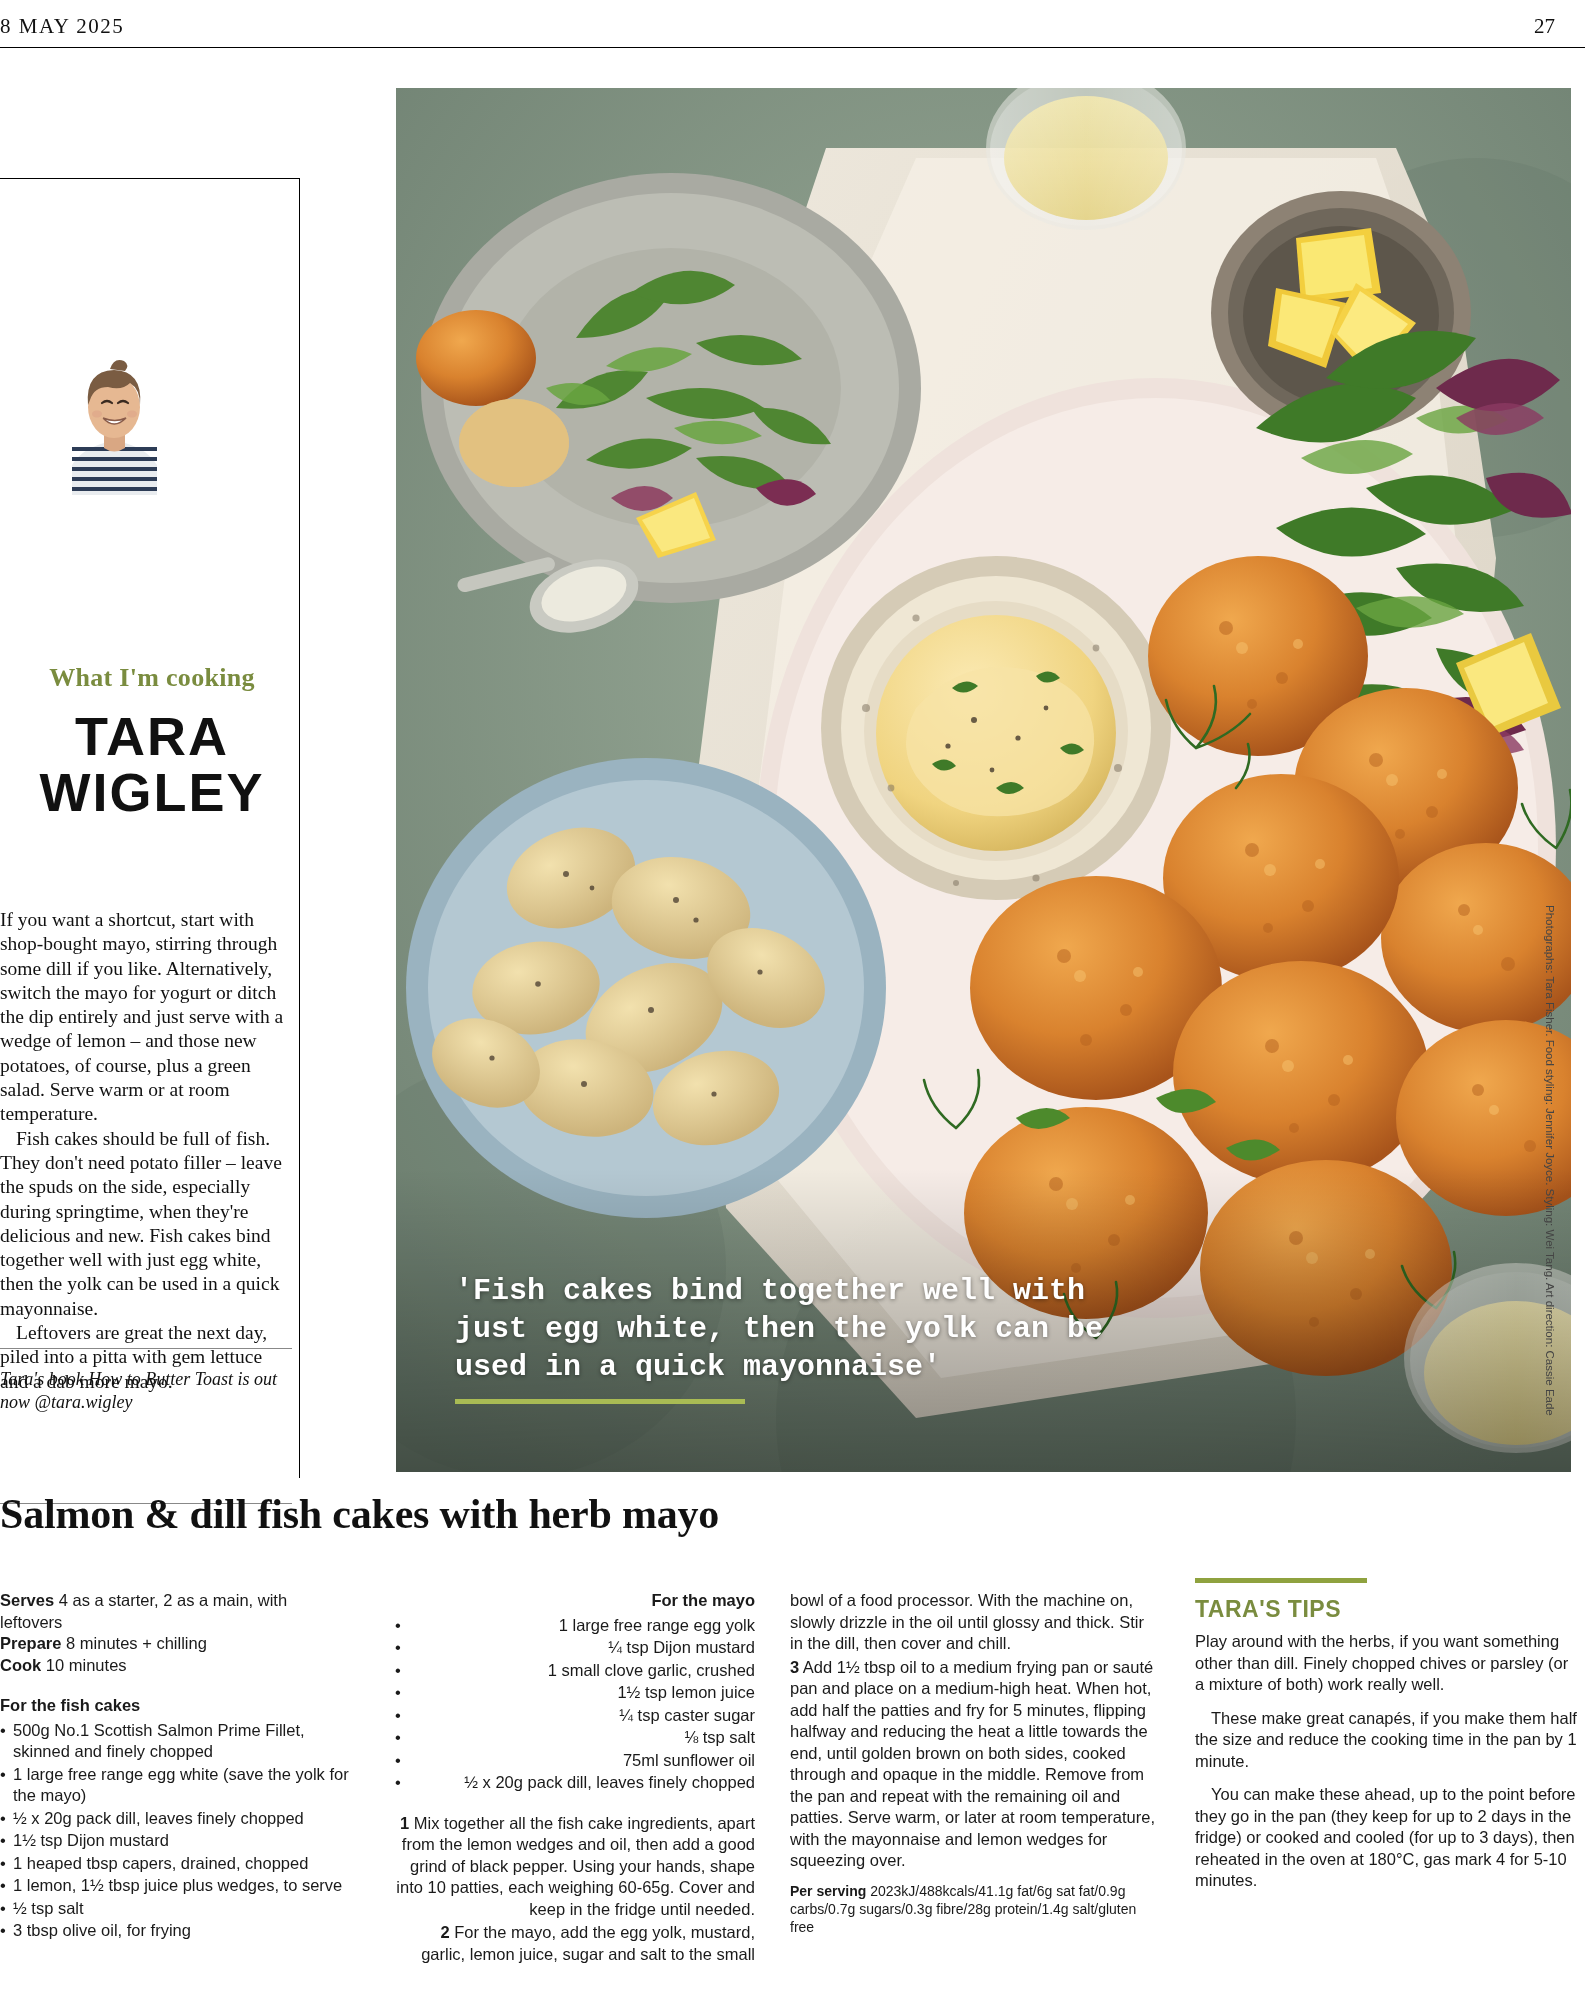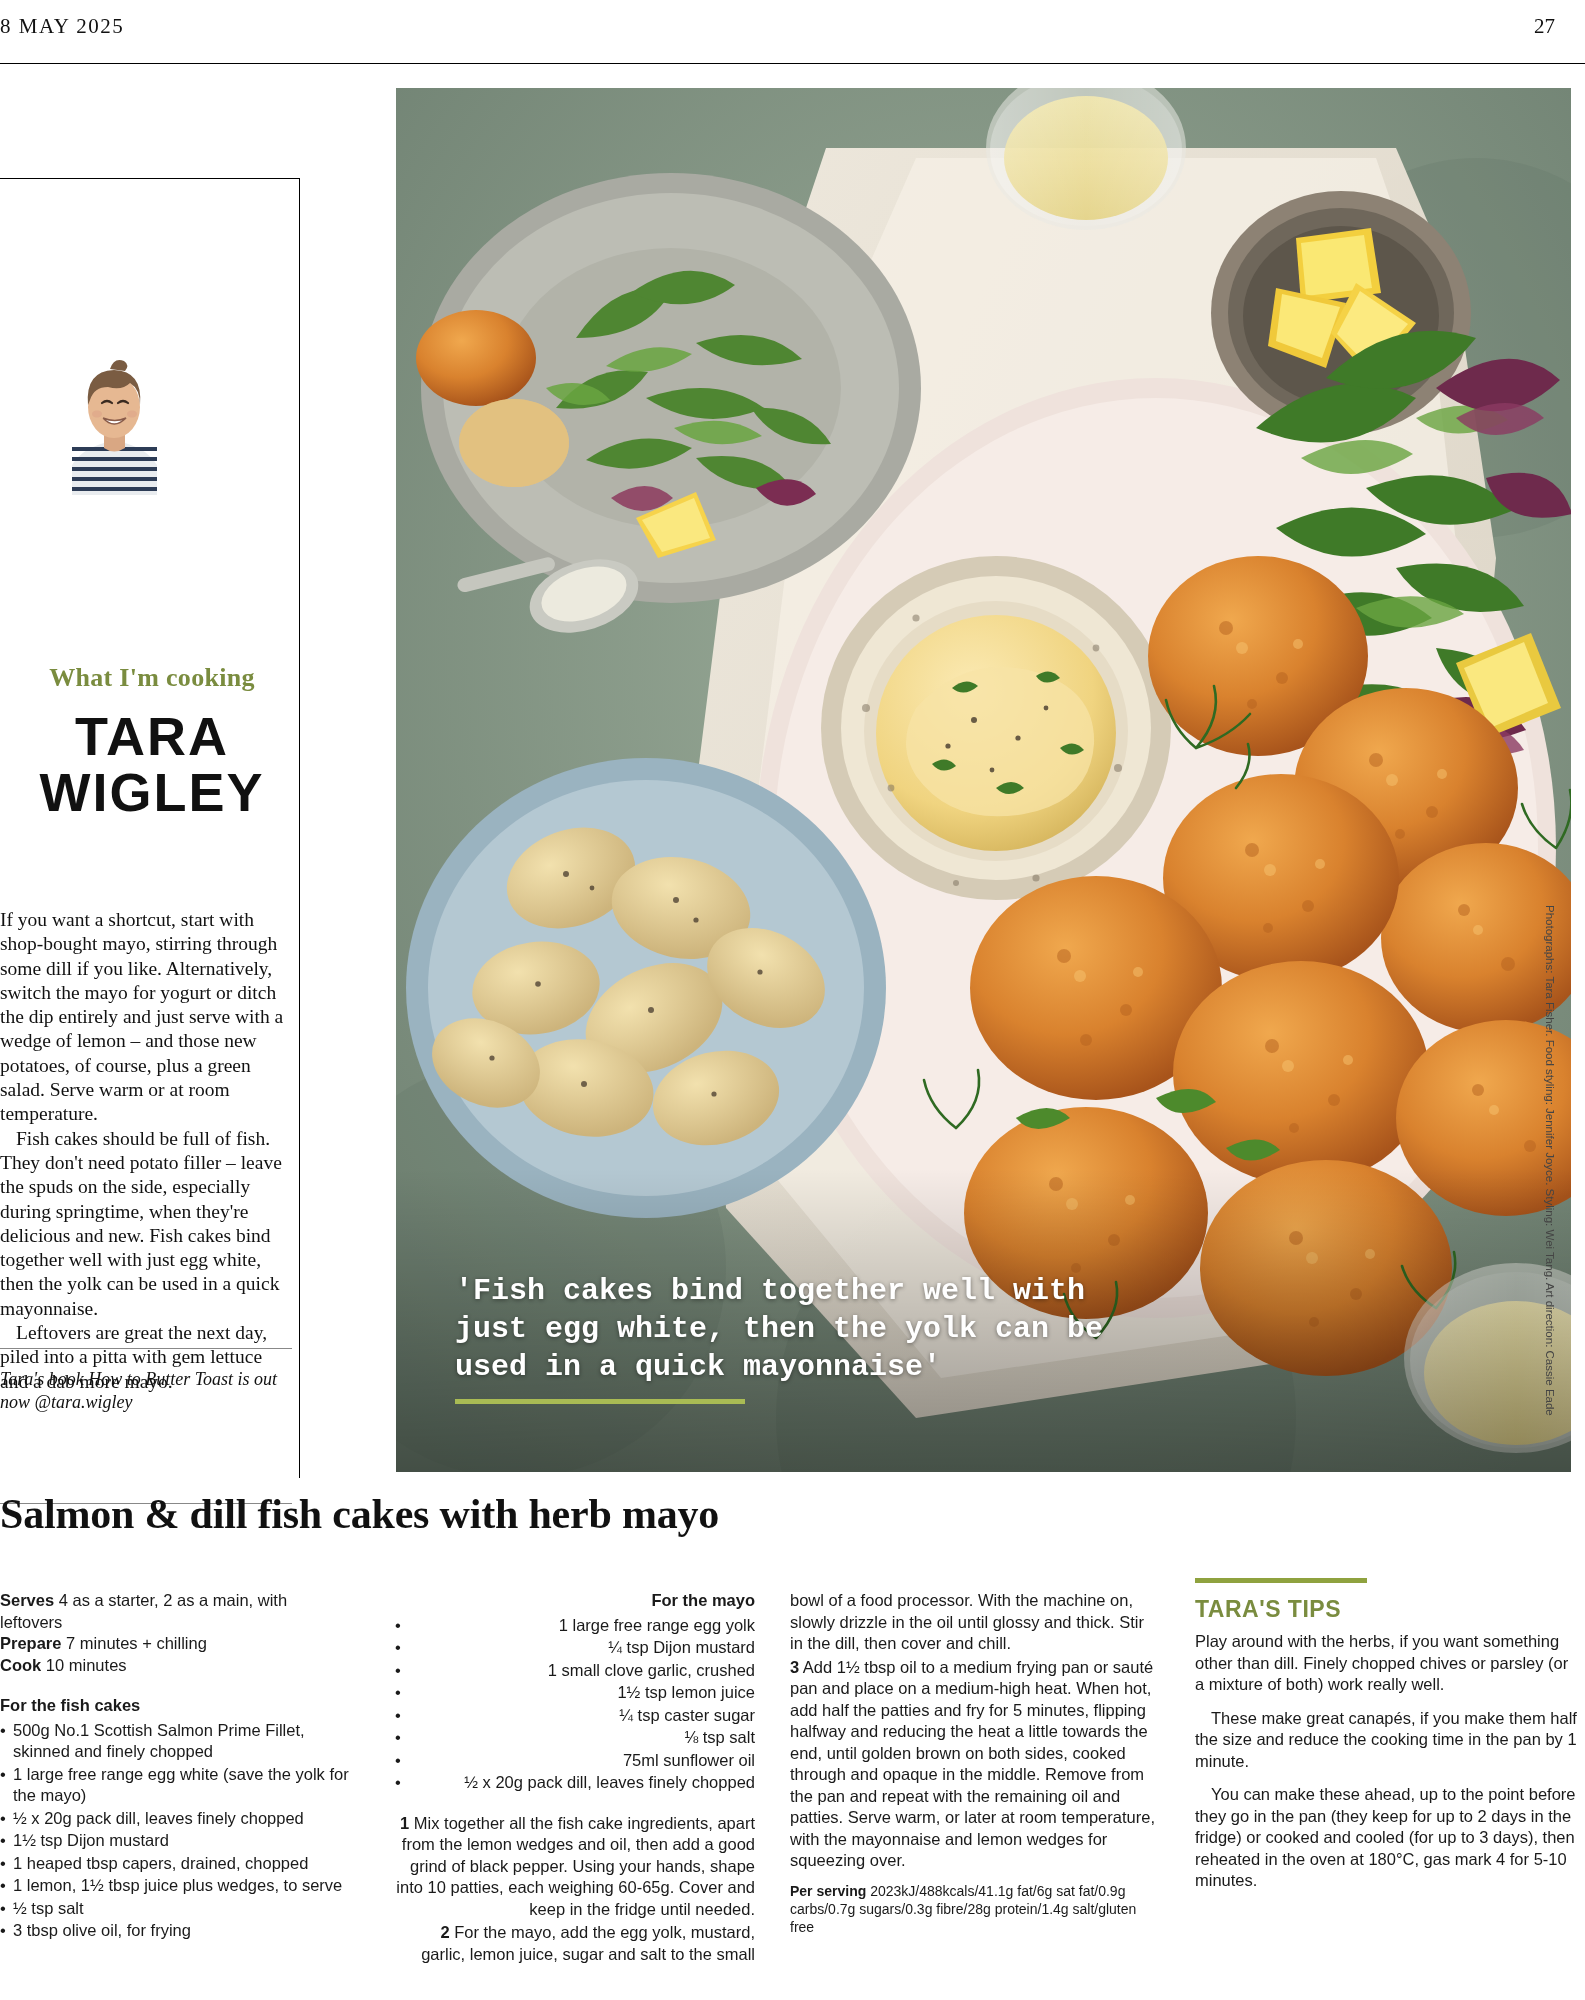--- a/index.html
+++ b/index.html
@@ -7,21 +7,21 @@
   body {
     font-family:"Liberation Sans", sans-serif;
     background:#ffffff;
     color:#1a1a1a;
     position:relative;
     overflow:hidden;
   }
 
   
   .page-header {
-    position:absolute; top:0; left:0; width:1585px; height:64px;
+    position:absolute; top:0; left:0; width:1585px; height:48px;
     border-bottom:1px solid #000;
   }
   .header-date {
     position:absolute; left:0px; top:14px;
     font-family:"Liberation Serif", serif;
     font-size:21px; letter-spacing:1.5px; color:#111;
     white-space:nowrap;
   }
   .header-page {
     position:absolute; right:30px; top:14px;
@@ -506,21 +506,21 @@
 <h1 class="recipe-title">Salmon &amp; dill fish cakes with herb mayo</h1>
 
 <div class="col col-1">
   <div class="blk">
     <div>
       <b>Serves</b>
       <span>4 as a starter, 2 as a main, with leftovers</span>
     </div>
     <div>
       <b>Prepare</b>
-      <span>7 minutes + chilling</span>
+      <span>8 minutes + chilling</span>
     </div>
     <div>
       <b>Cook</b>
       <span>10 minutes</span>
     </div>
   </div>
 
   <div class="blk">
     <div class="hd">For the fish cakes</div>
     <ul>

